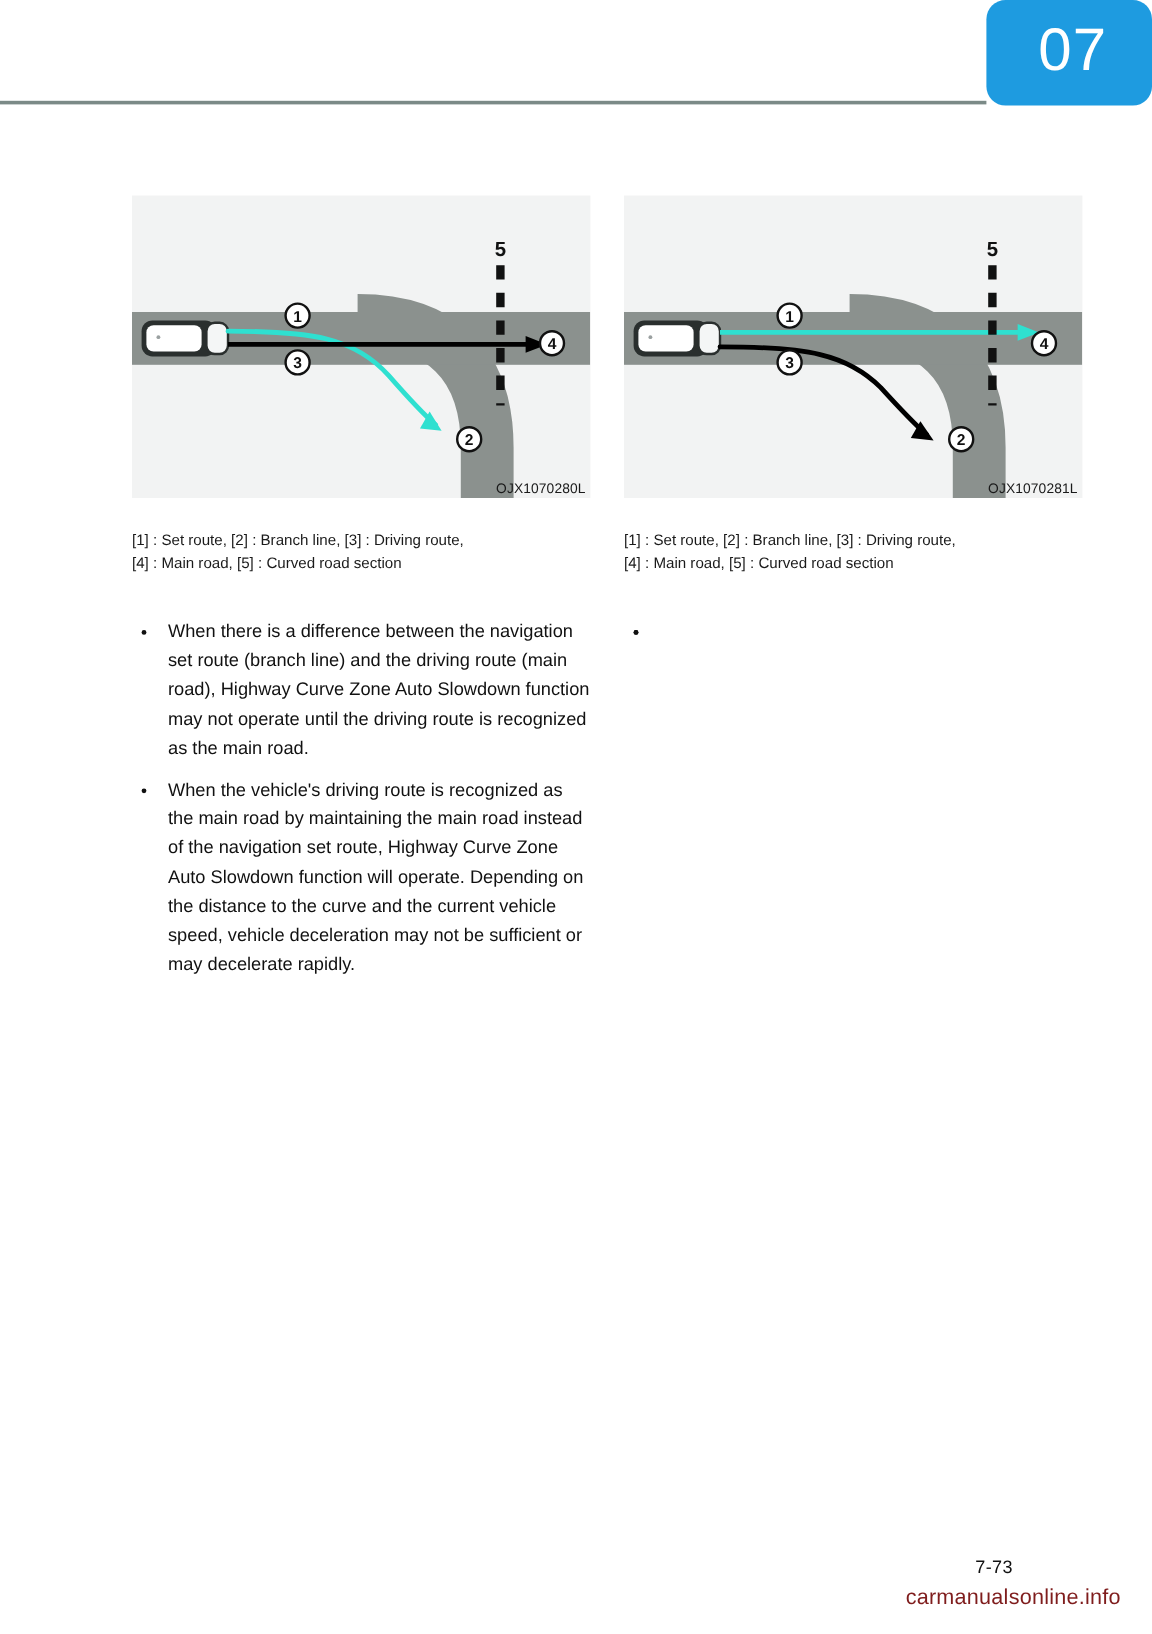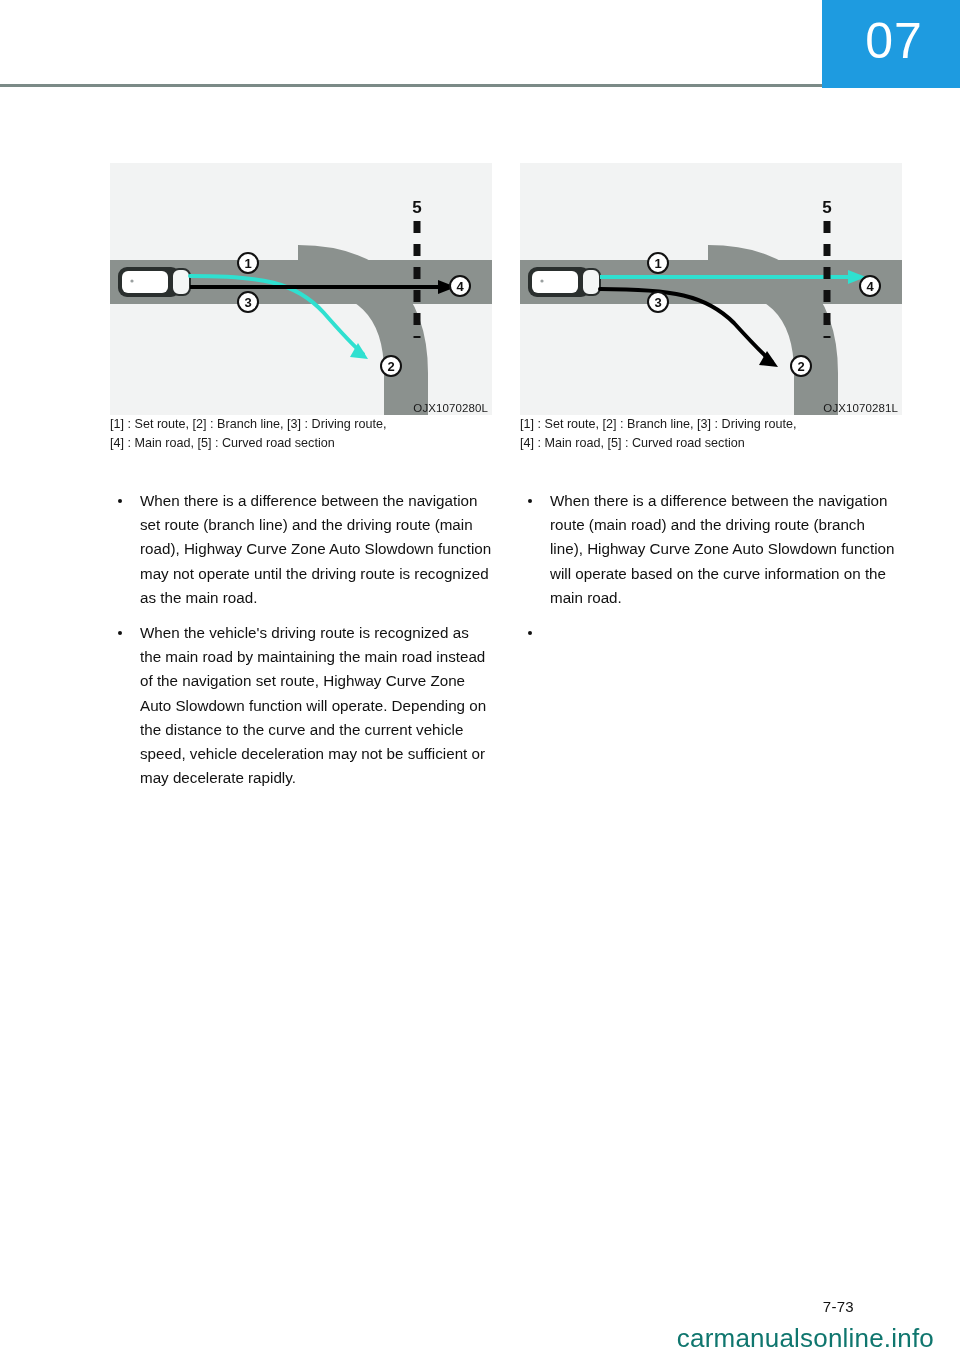--- a/index.html
+++ b/index.html
@@ -36,20 +36,21 @@
   .chapter-tab {
     position: absolute;
     left: 822px;
     top: 0;
     width: 138px;
     height: 88px;
     background: #1e9be0;
     display: flex;
     align-items: center;
     justify-content: center;
+    border-radius: 16px;
   }
   .chapter-tab-number {
     color: #ffffff;
     font-size: 50px;
     font-weight: 400;
     letter-spacing: 1px;
     line-height: 1;
     padding-bottom: 6px;
     padding-left: 6px;
   }
@@ -85,21 +86,21 @@
     position: absolute;
     right: 4px;
     bottom: 1px;
     font-size: 11.5px;
     color: #1a1a1a;
     letter-spacing: 0.1px;
     white-space: nowrap;
   }
 
   .figure-legend {
-    margin-top: 0;
+    margin-top: 26px;
     font-size: 12.6px;
     line-height: 19px;
     color: #1a1a1a;
   }
   .figure-legend div {
     white-space: nowrap;
   }
 
   
   .bullets {
@@ -122,32 +123,32 @@
     top: 10px;
     width: 4px;
     height: 4px;
     border-radius: 50%;
     background: #111111;
   }
 
   
   .page-number {
     position: absolute;
-    right: 106px;
+    right: 116px;
     bottom: 47px;
     font-size: 15px;
     color: #111111;
     letter-spacing: 0.3px;
   }
   .watermark {
     position: absolute;
     right: 26px;
-    bottom: 8px;
-    font-size: 26px;
-    color: #0f766e;
+    bottom: 20px;
+    font-size: 18px;
+    color: #7f1d1d;
     letter-spacing: 0.2px;
   }
 </style>
 </head>
 <body>
 
 <div class="header">
   <div class="header-rule"></div>
   <div class="chapter-tab">
     <span class="chapter-tab-number">07</span>
@@ -266,21 +267,20 @@
     </div>
 
     <div class="figure-legend">
       <div>[1] : Set route, [2] : Branch line, [3] : Driving route,</div>
       <div>[4] : Main road, [5] : Curved road section</div>
     </div>
 
     <div class="bullets">
       <div class="bullet">
         <span class="bullet-dot"></span>
-        <span>When there is a difference between the navigation route (main road) and the driving route (branch line), Highway Curve Zone Auto Slowdown function will operate based on the curve information on the main road.</span>
       </div>
       <div class="bullet">
         <span class="bullet-dot"></span>
       </div>
     </div>
   </div>
 </div>
 
 <div class="page-number">7-73</div>
 <div class="watermark">carmanualsonline.info</div>

